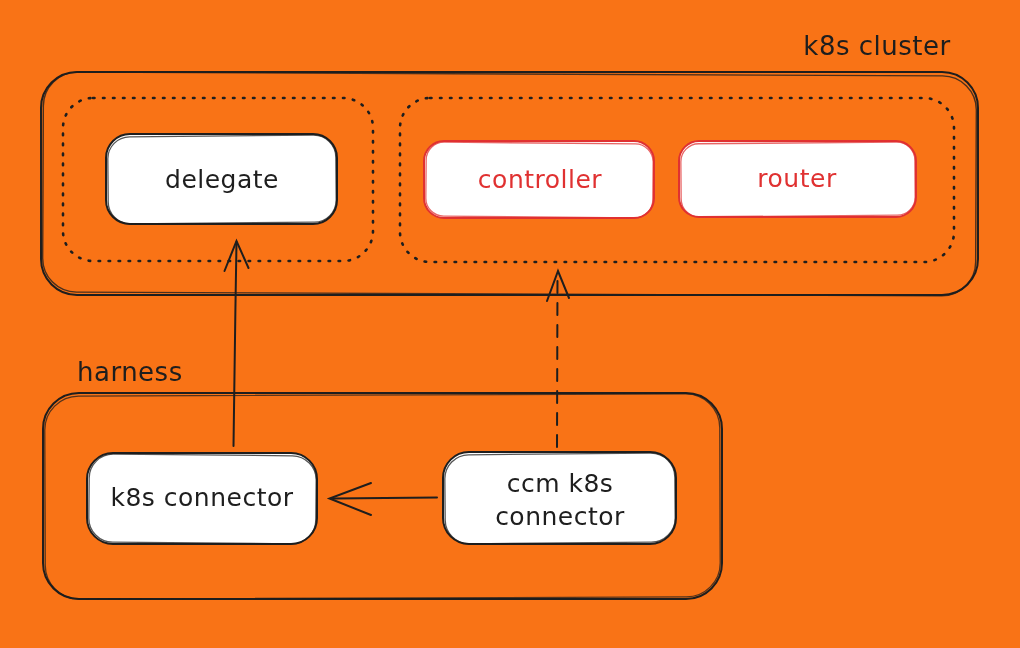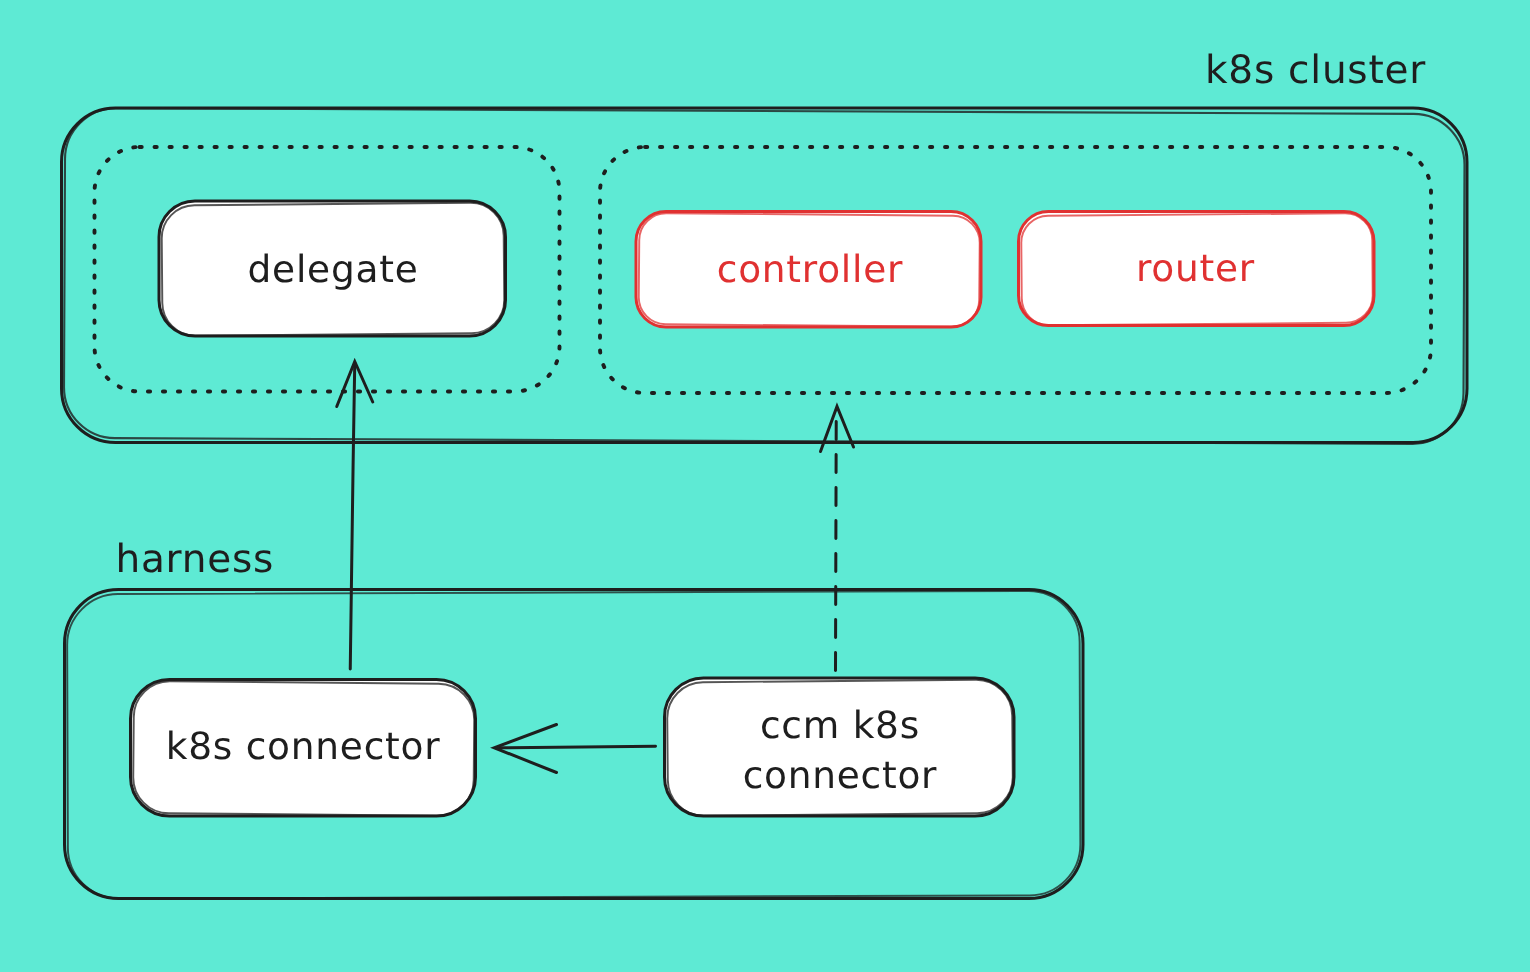--- a/index.html
+++ b/index.html
@@ -4,21 +4,21 @@
 <style>
   html, body {
     margin: 0;
     padding: 0;
     background: #ffffff;
   }
   .canvas {
     position: relative;
     width: 1020px;
     height: 648px;
-    background: #5eead4;
+    background: #f97316;
     overflow: hidden;
   }
   svg text {
     font-family: "DejaVu Sans", "Liberation Sans", sans-serif;
     letter-spacing: 0.5px;
   }
   .node-label { font-size: 25px; }
   .group-label { font-size: 26px; font-weight: 500; }
 </style>
 </head>

